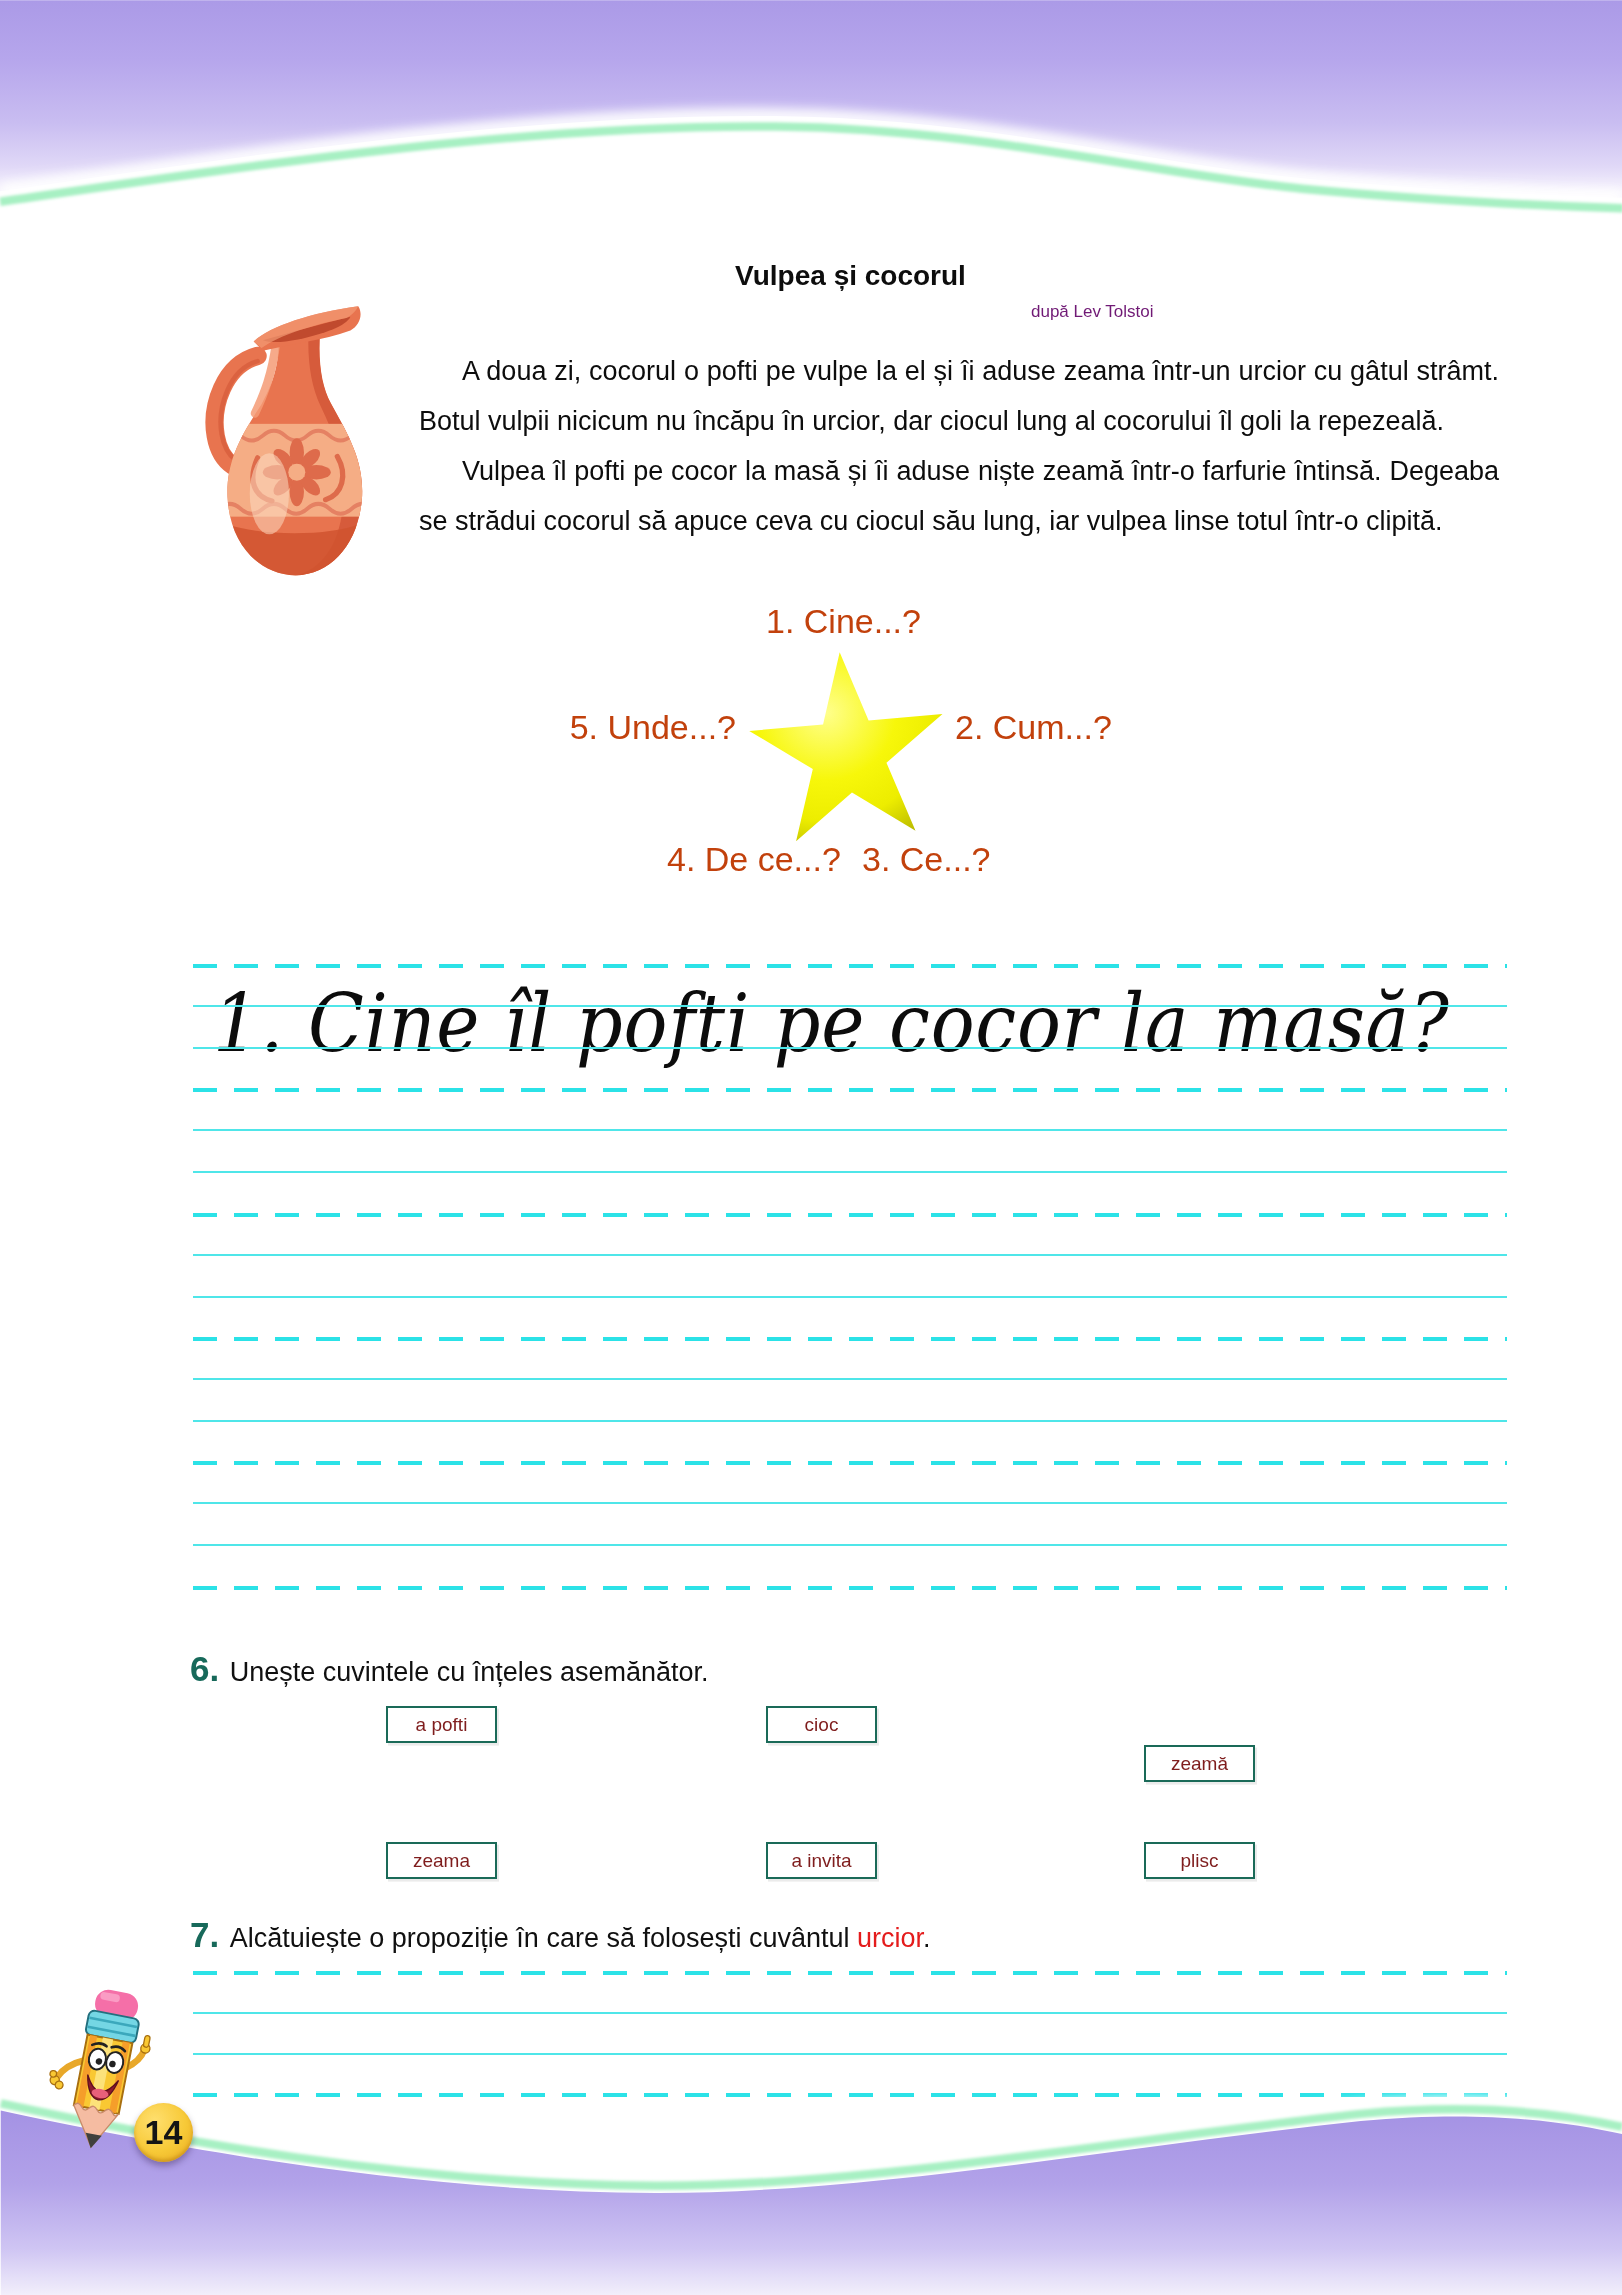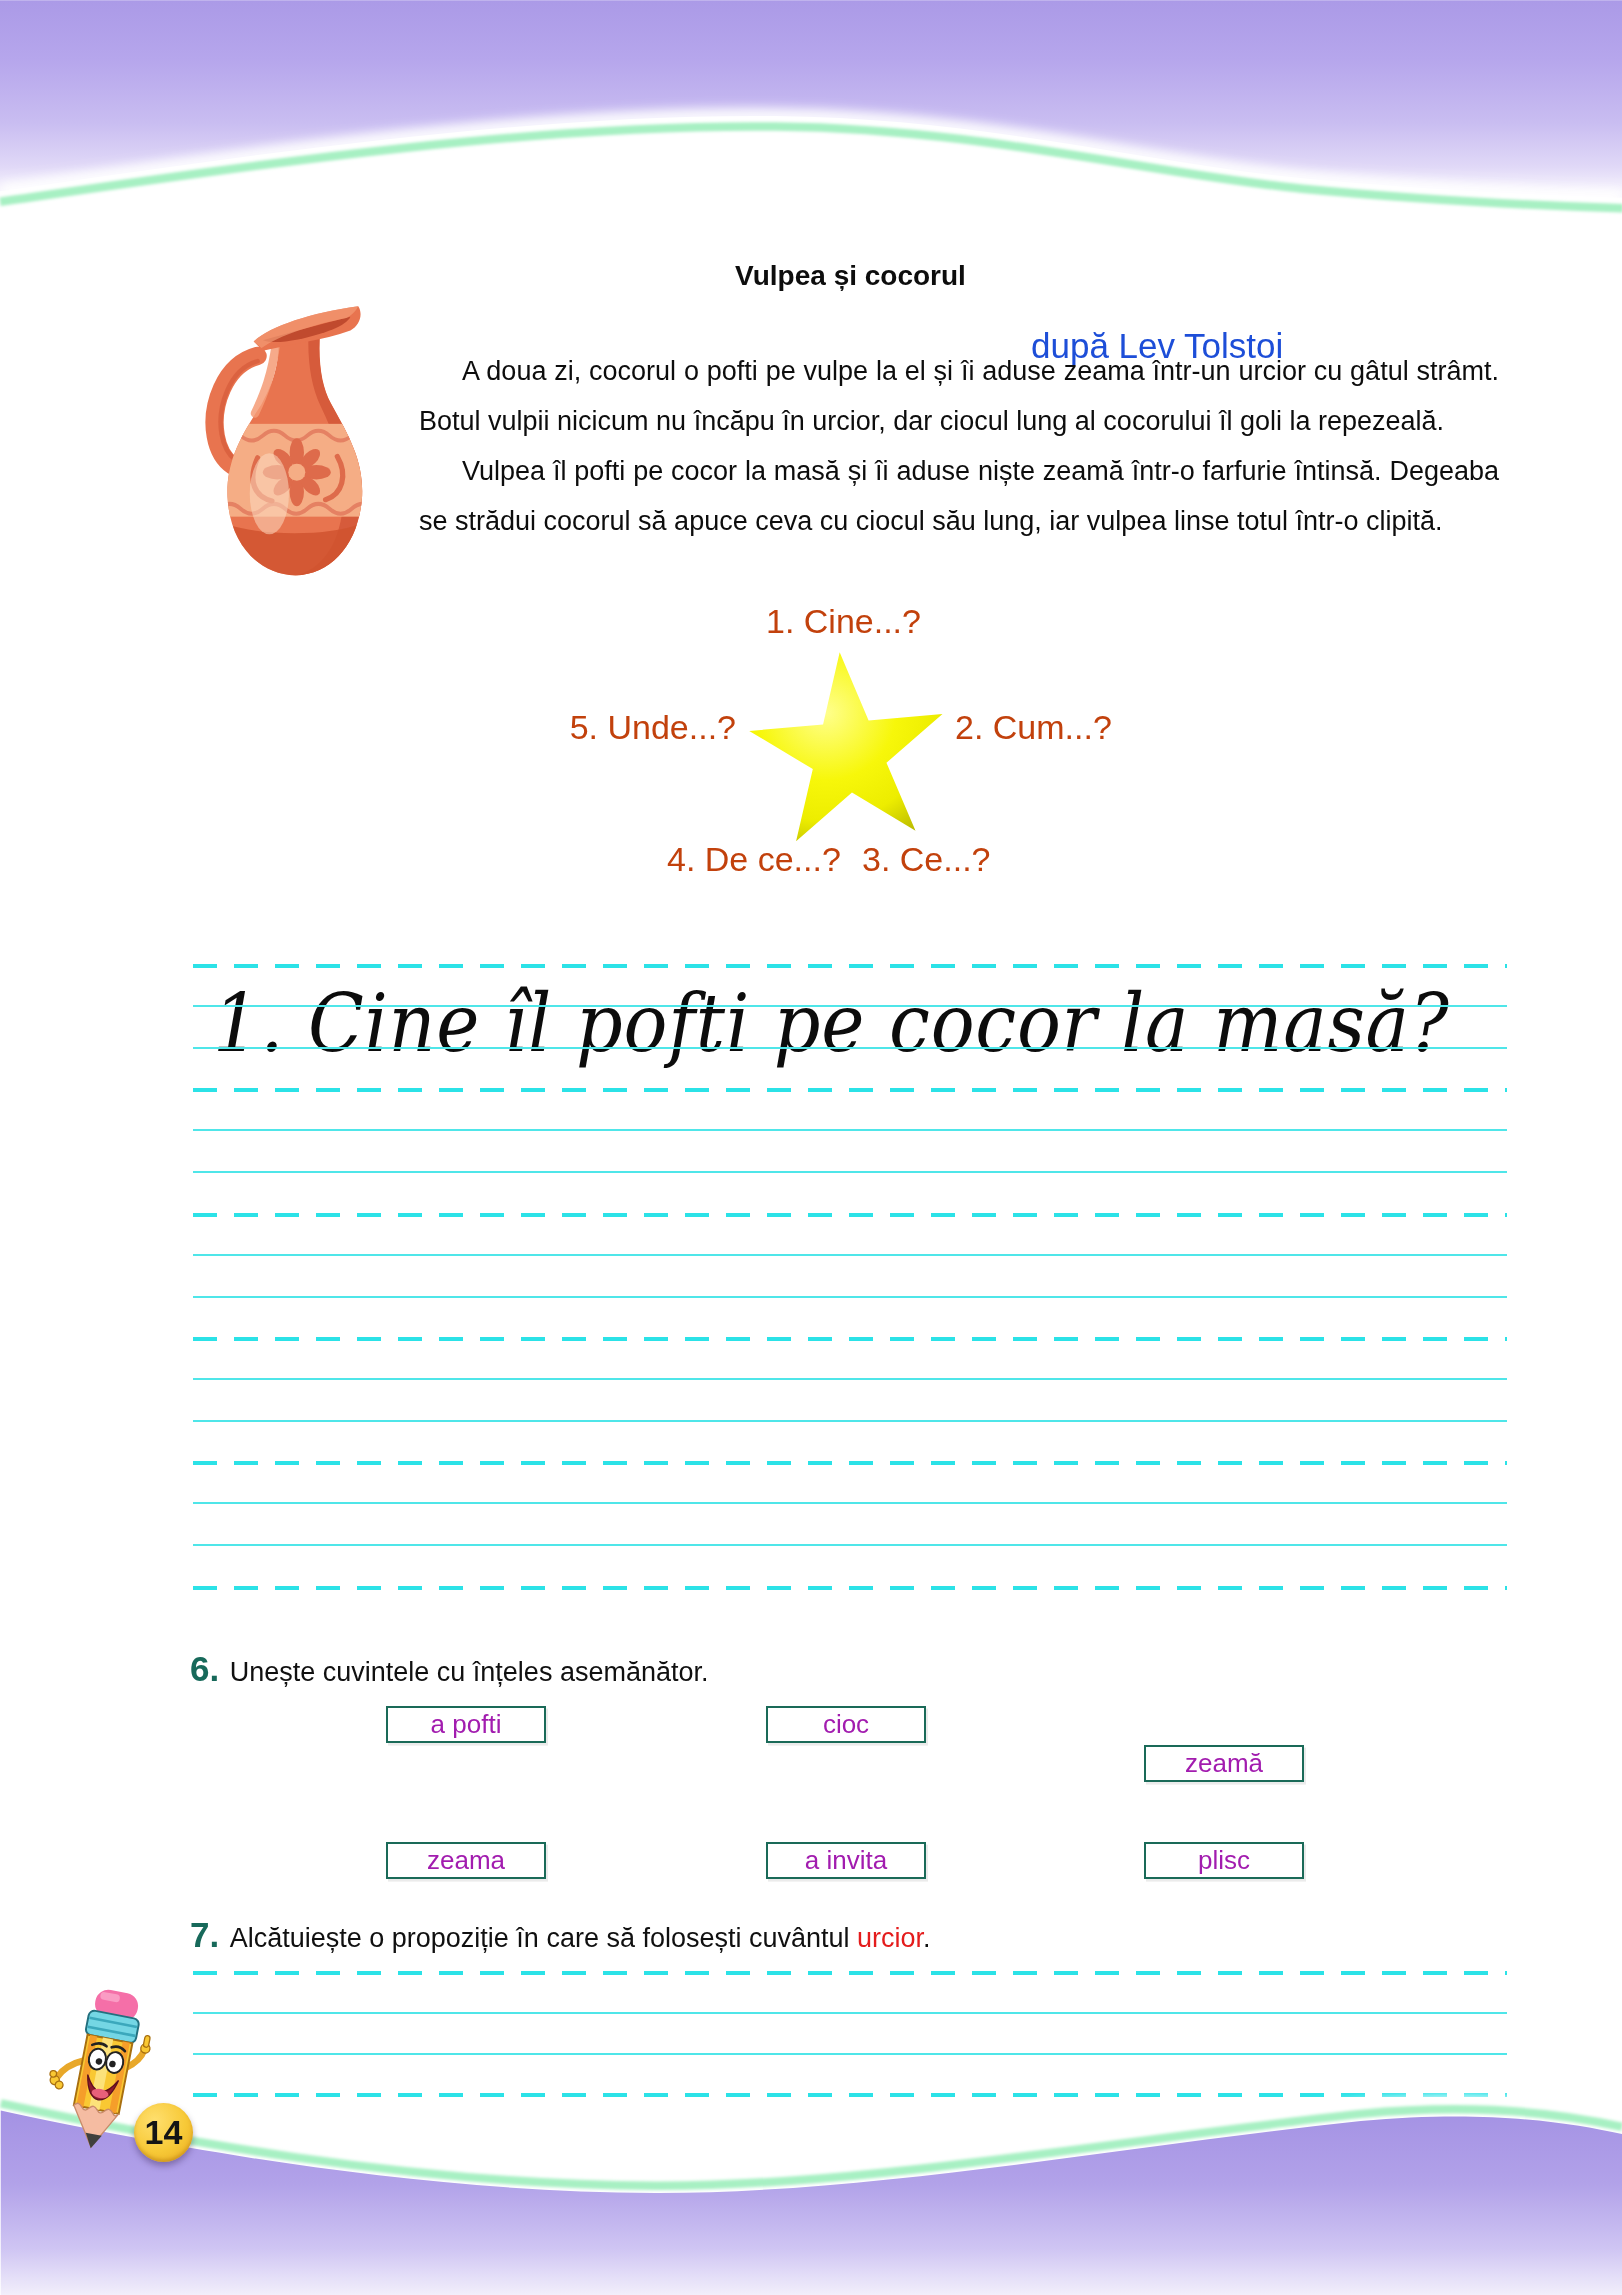--- a/index.html
+++ b/index.html
@@ -9,42 +9,42 @@
   svg{display:block;}
 
   
   .ex-heading{position:absolute;left:190px;white-space:nowrap;font-size:27px;color:#101010;}
   .ex-num{font-size:35px;font-weight:bold;color:#17695a;margin-right:10.5px;}
   .red{color:#e41c1c;}
 
   
   .story-title{position:absolute;left:327px;top:260px;width:1047px;text-align:center;
                font-size:28px;font-weight:bold;color:#0d0d0d;}
-  .story-byline{position:absolute;left:1031px;top:302px;font-size:35px;color:#1d4ed8;margin-top:24px;}
+  .story-byline{position:absolute;left:1031px;top:302px;font-size:17px;color:#701a75;}
   .story-text{position:absolute;left:419px;top:346px;width:1080px;font-size:27px;
               line-height:50px;text-align:justify;color:#0d0d0d;}
   .story-text p{margin:0;text-indent:43px;}
 
   
   .star-label{position:absolute;font-size:34px;color:#c2410c;white-space:nowrap;}
 
   
   .wline{position:absolute;}
   .wline.solid{height:2px;background:#4fe6e9;}
   .wline.dashed{height:3.9px;
      background:repeating-linear-gradient(90deg,#2be2e7 0px,#2be2e7 23.6px,transparent 23.6px,transparent 41px);}
 
   .handwriting{position:absolute;left:213px;top:976px;width:1309px;
      font-family:"DejaVu Serif",serif;font-style:italic;font-size:73px;color:#0c0c0c;
      white-space:nowrap;transform:scaleY(1.1);transform-origin:top left;letter-spacing:0.7px;}
 
   
-  .word-box{position:absolute;width:160px;height:37px;background:#ffffff;
+  .word-box{position:absolute;width:111px;height:37px;background:#ffffff;
     border:2px solid #1a6a58;box-sizing:border-box;display:flex;align-items:center;
-    justify-content:center;font-size:26px;color:#a21caf;box-shadow:2px 2.6px 0 rgba(60,60,60,0.10);}
+    justify-content:center;font-size:19px;color:#7f1d1d;box-shadow:2px 2.6px 0 rgba(60,60,60,0.10);}
 
   
   .badge{position:absolute;left:134px;top:2103px;width:59px;height:59px;border-radius:50%;
     background:radial-gradient(circle at 35% 30%,#ffdf6e 0%,#f7c937 55%,#e8a81e 100%);
     display:flex;align-items:center;justify-content:center;
     font-size:34px;font-weight:bold;color:#151515;
     box-shadow:0 3.9px 5.9px rgba(40,20,60,0.35), inset 0 -2.6px 3.9px rgba(150,90,0,0.35);}
 </style>
 </head>
 <body>

